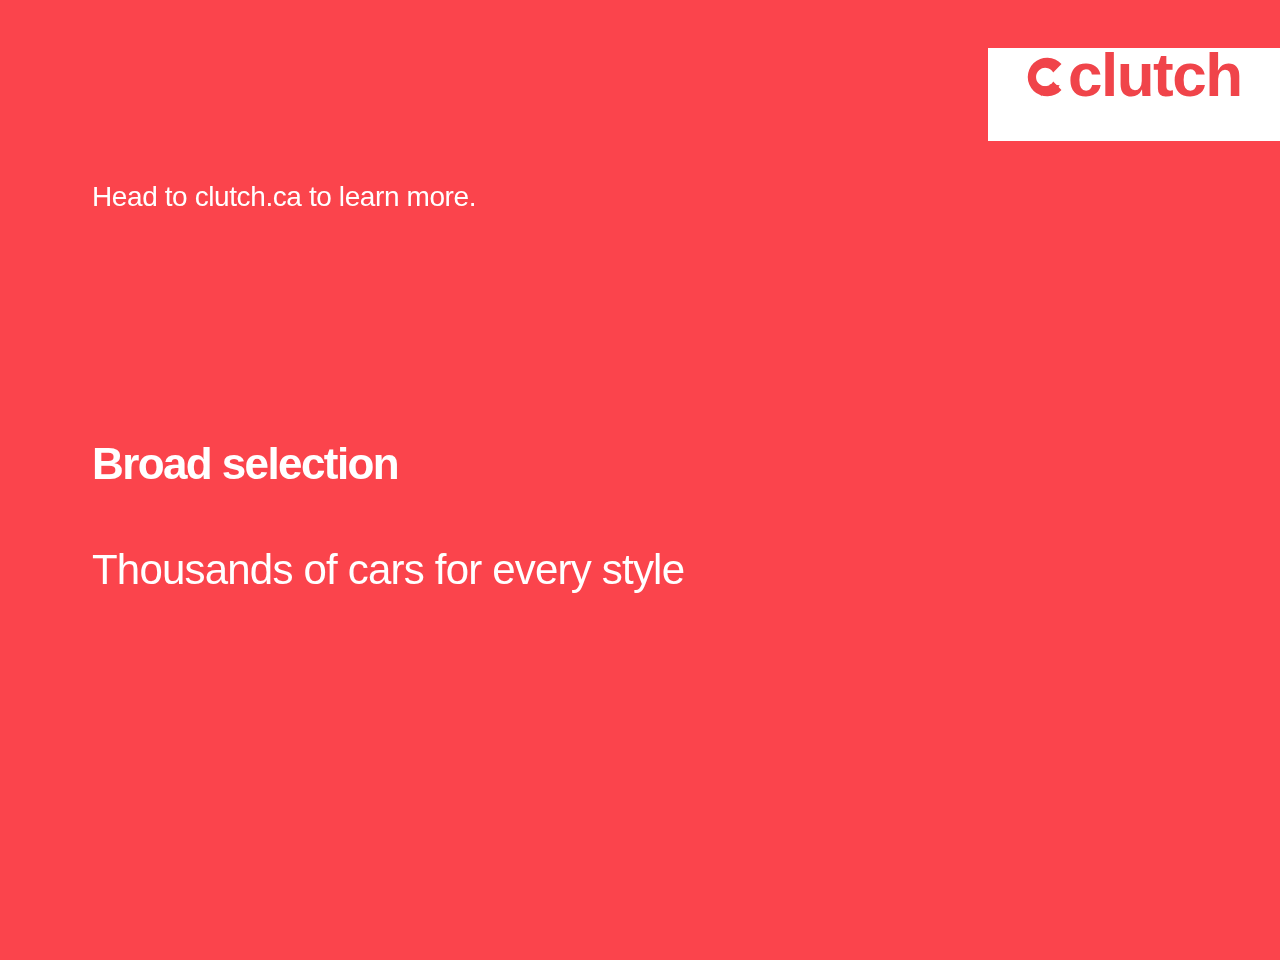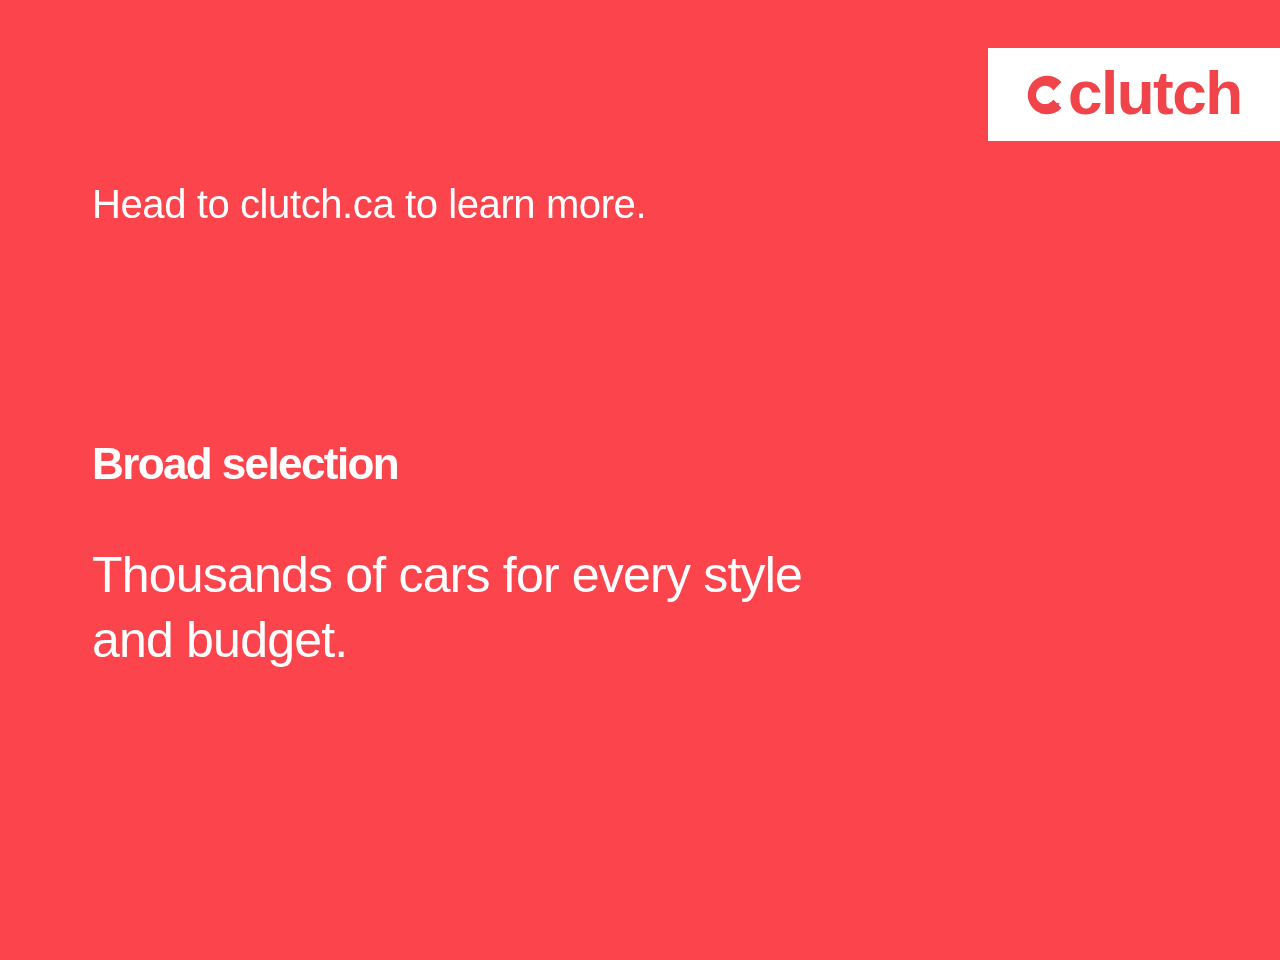--- a/index.html
+++ b/index.html
@@ -23,21 +23,21 @@
 
   
   .logo-plate {
     position: absolute;
     left: 988px;
     top: 48px;
     width: 292px;           
     height: 93px;
     background: #ffffff;
     display: flex;
-    align-items: center;
+    align-items: flex-start;
     overflow: hidden;
   }
   .logo-lockup {
     display: flex;
     align-items: center;
     margin-left: 33px;
   }
   .logo-mark {
     width: 46px;
     height: 46px;
@@ -53,21 +53,21 @@
     line-height: 1;
     margin-left: 1px;
     margin-top: -4px;
   }
 
   
   .eyebrow {
     position: absolute;
     left: 92px;
     top: 180px;
-    font-size: 40px;
+    font-size: 28px;
     font-weight: 500;
     color: #ffffff;
     letter-spacing: -0.4px;
     line-height: 1.2;
     white-space: nowrap;
   }
 
   .headline {
     position: absolute;
     left: 92px;
@@ -78,21 +78,21 @@
     letter-spacing: -1.6px;
     line-height: 1.1;
     white-space: nowrap;
     margin: 0;
   }
 
   .subcopy {
     position: absolute;
     left: 92px;
     top: 543px;
-    font-size: 50px;
+    font-size: 42px;
     font-weight: 400;
     color: #ffffff;
     letter-spacing: -0.8px;
     line-height: 1.3;
     margin: 0;
     max-width: 960px;
   }
   .subcopy .line {
     display: block;
     white-space: nowrap;
@@ -115,16 +115,15 @@
       <span class="logo-word">clutch</span>
     </div>
   </div>
 
   <div class="eyebrow">Head to clutch.ca to learn more.</div>
 
   <h1 class="headline">Broad selection</h1>
 
   <p class="subcopy">
     <span class="line">Thousands of cars for every style</span>
-    <span class="line">and budget.</span>
   </p>
 
 </div>
 
 </body></html>

